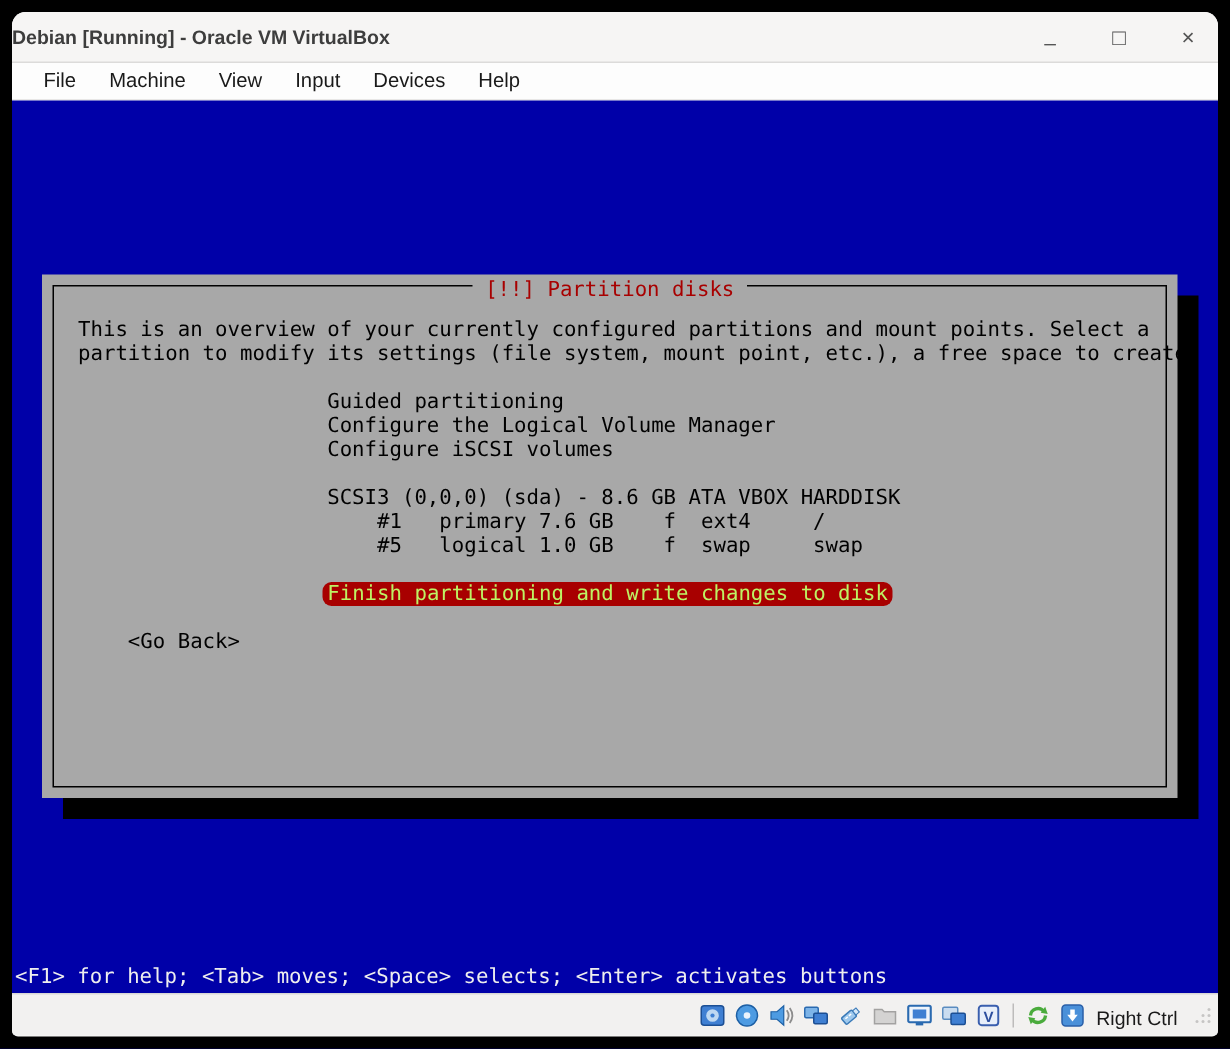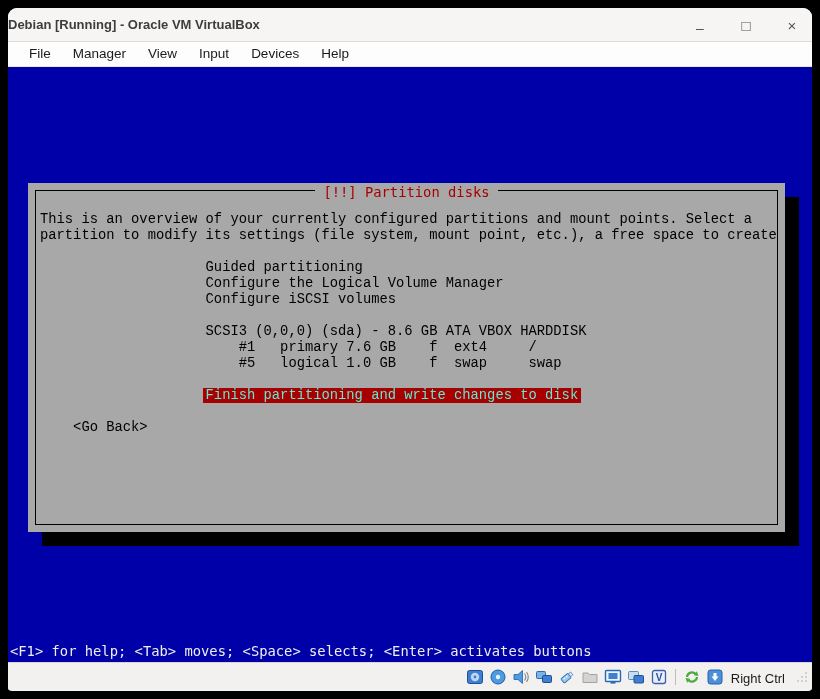--- a/index.html
+++ b/index.html
@@ -33,24 +33,24 @@
   .dialog-shadow { position:absolute; left:34px; top:130px; width:757px; height:349px;
               background:#000; }
   .dialog { position:absolute; left:20px; top:116px; width:757px; height:349px;
               background:#a8a8a8; }
   .dialog-inner-border { position:absolute; left:7px; top:7px; right:7px; bottom:7px;
               border:1.5px solid #000; pointer-events:none; }
   .dialog-title-wrap { position:absolute; top:-1px; left:0; right:0; text-align:center; }
   .dialog-title-wrap span { display:inline-block; background:#a8a8a8; color:#a80000;
               font-size:13.8px; line-height:16px; padding:0 8px; white-space:pre; }
 
-  .dialog-content { position:absolute; left:12px; right:8px; top:29px;font-family:Liberation Mono, monospace; }
+  .dialog-content { position:absolute; left:24px; right:8px; top:29px; }
   .tline { height:16px; line-height:16px; font-size:13.8px; color:#000;
            white-space:pre; letter-spacing:0; }
-  .sel-text { background:#a80000; color:#5eead4; padding:0 3px; margin-left:-3px; }
+  .sel-text { background:#a80000; color:#bef264; padding:0 3px; margin-left:-3px;border-radius:6px; }
 
   .help-line { position:absolute; left:2px; bottom:3px; font-size:13.8px; line-height:16px;
                color:#eeeeee; white-space:pre; }
 
   
   .statusbar { height:28px; background:#f2f1f0; border-top:1px solid #d8d7d6;
                display:flex; align-items:center; justify-content:flex-end;
                padding-right:4px; gap:5px; }
   .sicon { width:18px; height:18px; display:flex; align-items:center; justify-content:center; }
   .sicon svg { display:block; }
@@ -67,21 +67,21 @@
     <div class="title">Debian [Running] - Oracle VM VirtualBox</div>
     <div class="win-controls">
       <div class="win-btn min">–</div>
       <div class="win-btn">□</div>
       <div class="win-btn">×</div>
     </div>
   </div>
 
   <div class="menubar">
     <div class="menu-item">File</div>
-    <div class="menu-item">Manager</div>
+    <div class="menu-item">Machine</div>
     <div class="menu-item">View</div>
     <div class="menu-item">Input</div>
     <div class="menu-item">Devices</div>
     <div class="menu-item">Help</div>
   </div>
 
   <div class="vmscreen">
     <div class="dialog-shadow"></div>
 
     <div class="dialog">

